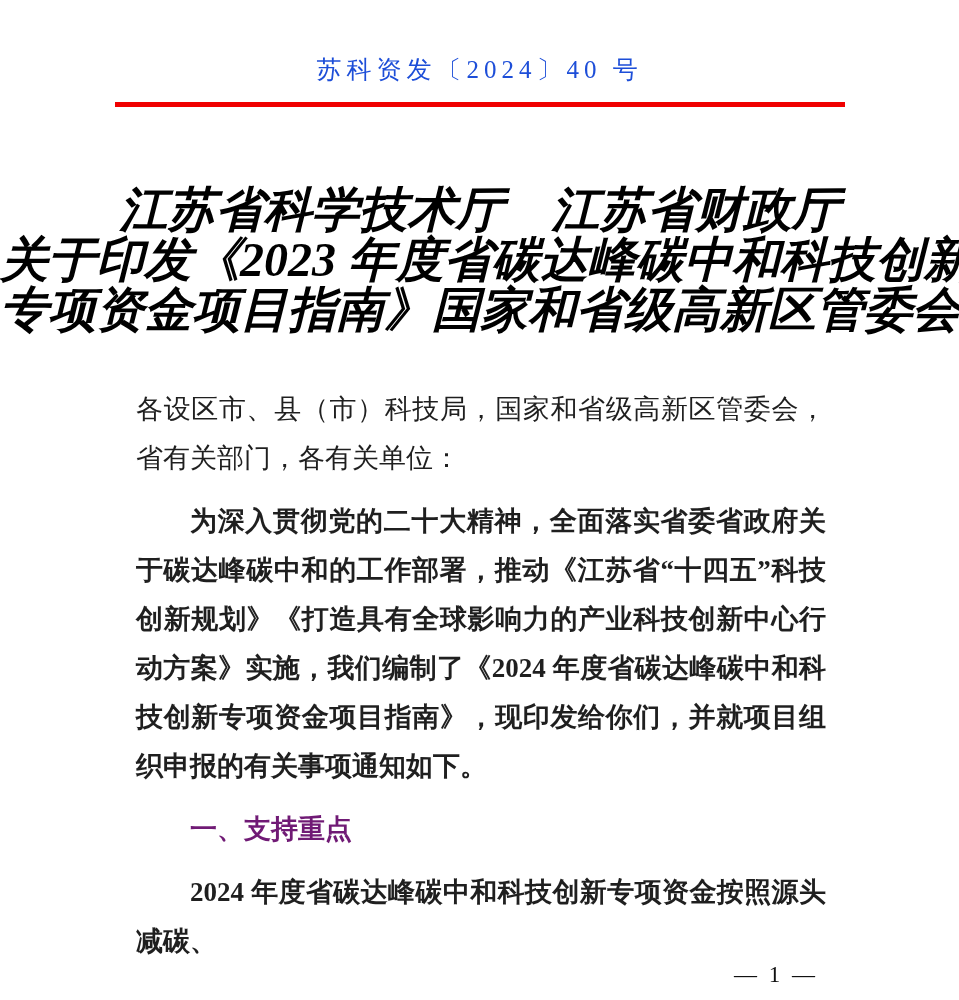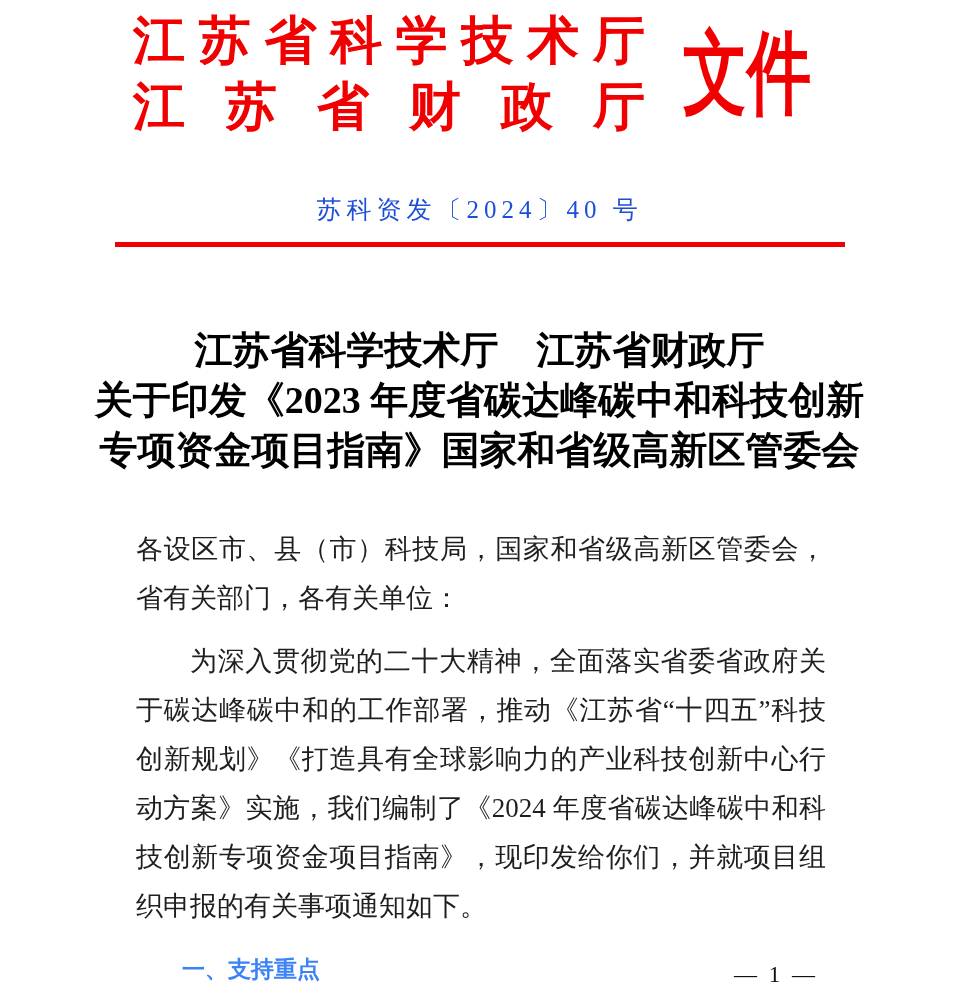--- a/index.html
+++ b/index.html
@@ -66,69 +66,63 @@
     width: 730px;
     height: 5px;
     background: var(--red);
   }
   
   .title {
     margin-top: 78px;
     text-align: center;
     font-weight: bold;
     color: #000000;
-    font-size: 38px;
+    font-size: 48px;
     line-height: 50px;
     font-family: "Liberation Serif", "DejaVu Serif", serif;
+    font-style: italic;
   }
   .title-line { white-space: nowrap; }
   
   .body-text {
     margin: 50px 0 0 122px;
     width: 718px;
     font-size: 27px;
     line-height: 49px;
     text-align: justify;
     color: #1f1f1f;
     font-family: "Liberation Serif", "DejaVu Serif", serif;
   }
   .body-text p { margin: 14px; }
-  .indent { text-indent: 2em; }
+  .indent { text-indent: 2em; font-weight: bold; }
   .heading {
     text-indent: 2em;
     font-weight: bold;
-    color: #3b82f6;
+    color: #701a75;
     font-family: "Liberation Sans", "DejaVu Sans", sans-serif;
-    font-size: 23px;
+    font-size: 27px;
   }
   
   .footer {
     position: absolute;
     top: 962px;
     left: 683px;
     width: 186px;
     text-align: center;
     font-size: 23px;
     letter-spacing: 3px;
     color: #111111;
     font-family: "Liberation Serif", "DejaVu Serif", serif;
   }
 </style>
 </head>
 <body>
 
 <div class="page">
 
-  <div class="letterhead">
-    <div class="orgs">
-      <div class="org-line">江苏省科学技术厅</div>
-      <div class="org-line">江苏省财政厅</div>
-    </div>
-    <div class="doc-type">文件</div>
-  </div>
 
   <div class="doc-number">苏科资发〔2024〕40 号</div>
 
   <div class="red-rule"></div>
 
   <div class="title">
     <div class="title-line">江苏省科学技术厅　江苏省财政厅</div>
     <div class="title-line">关于印发《2023 年度省碳达峰碳中和科技创新</div>
     <div class="title-line">专项资金项目指南》国家和省级高新区管委会</div>
   </div>

